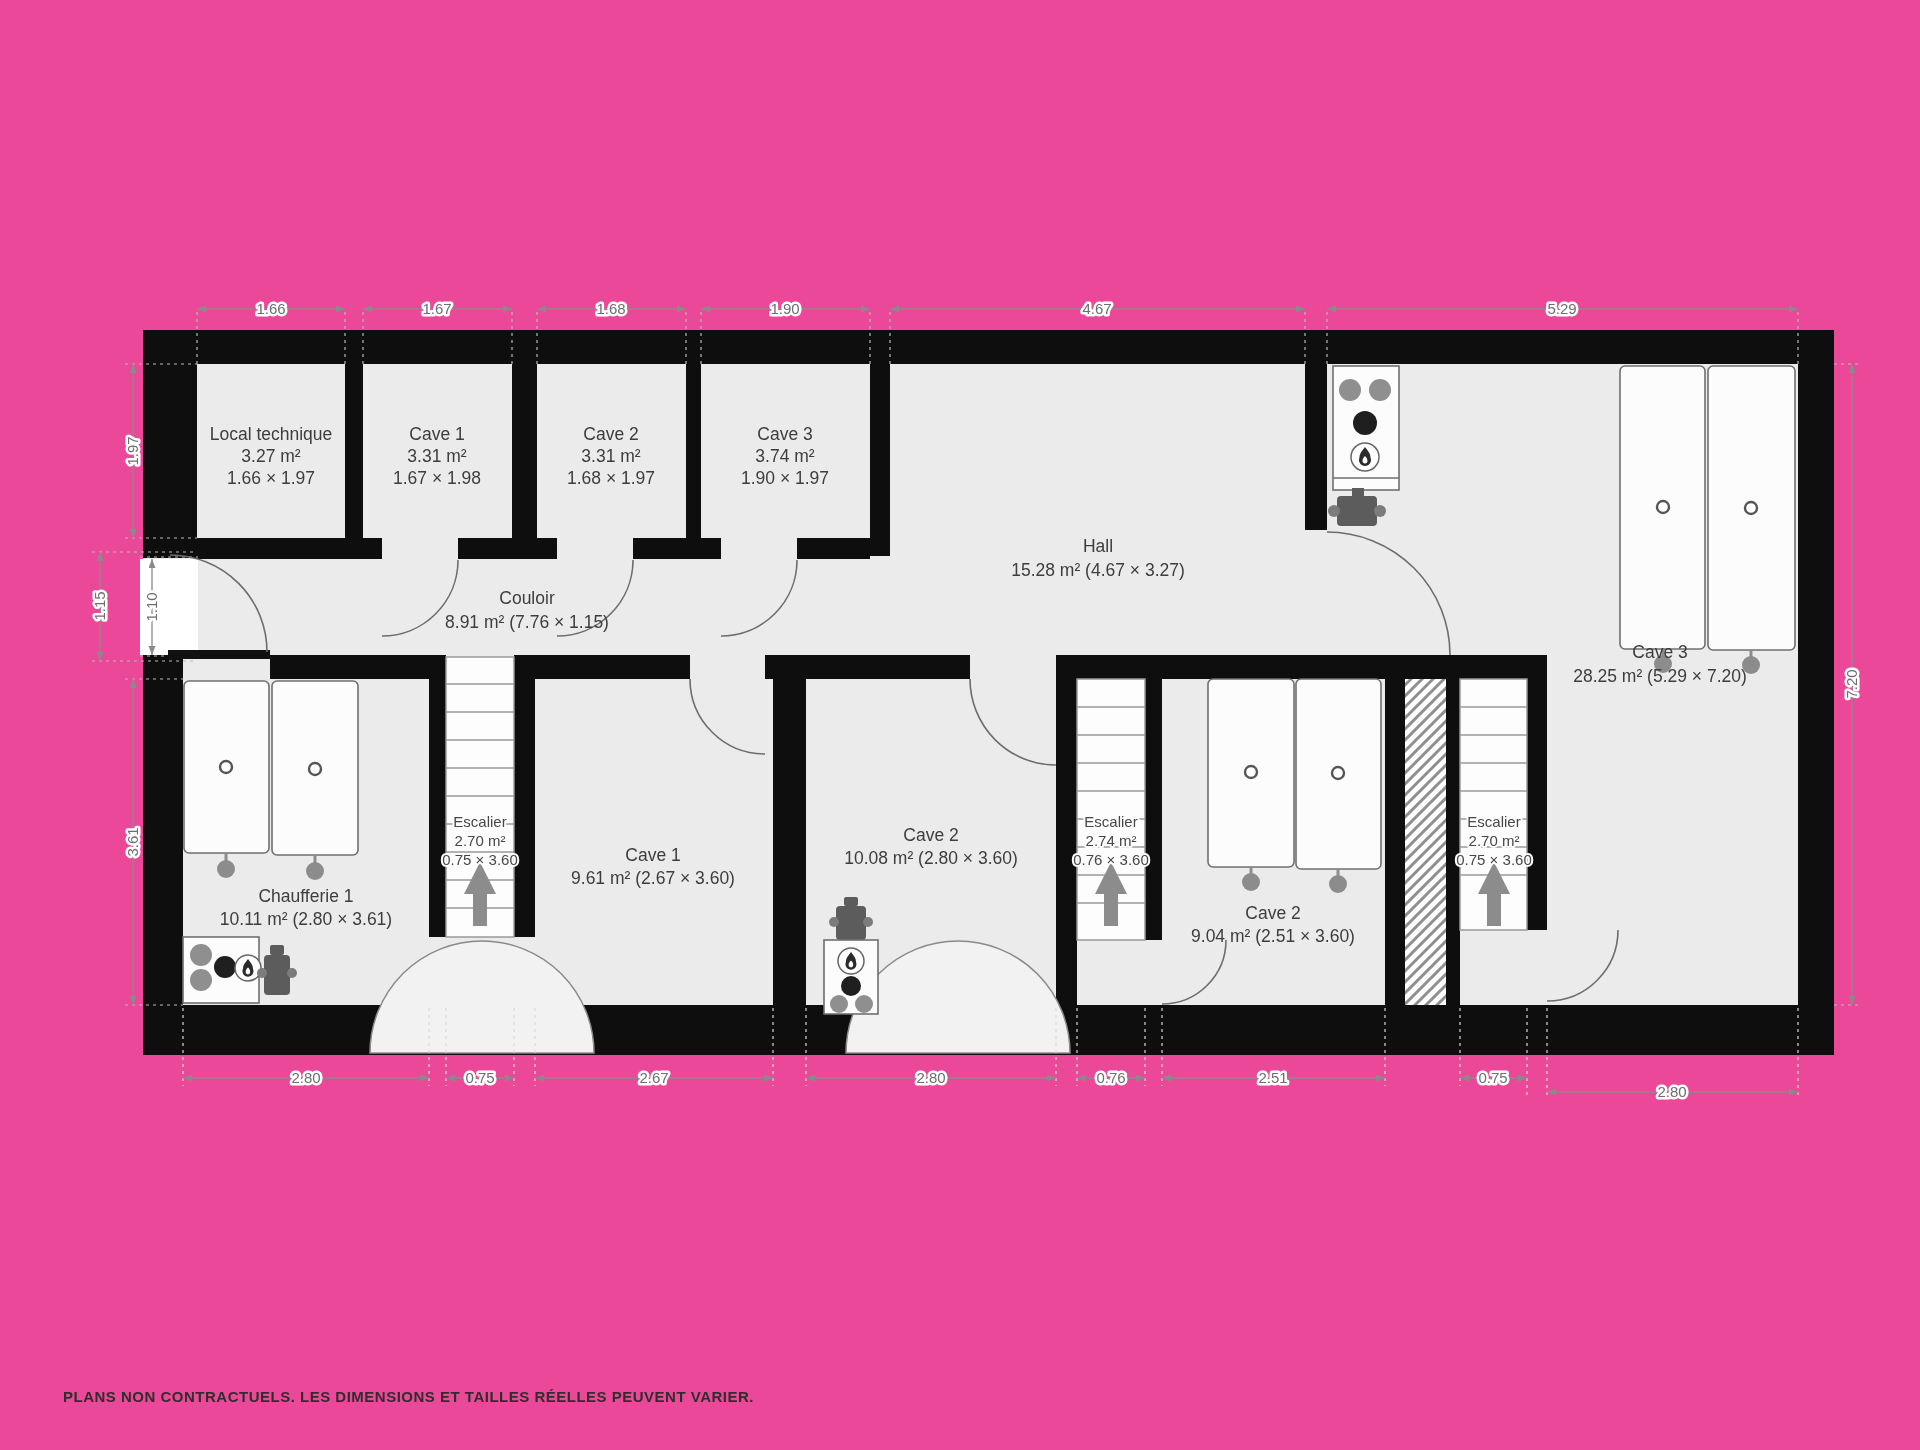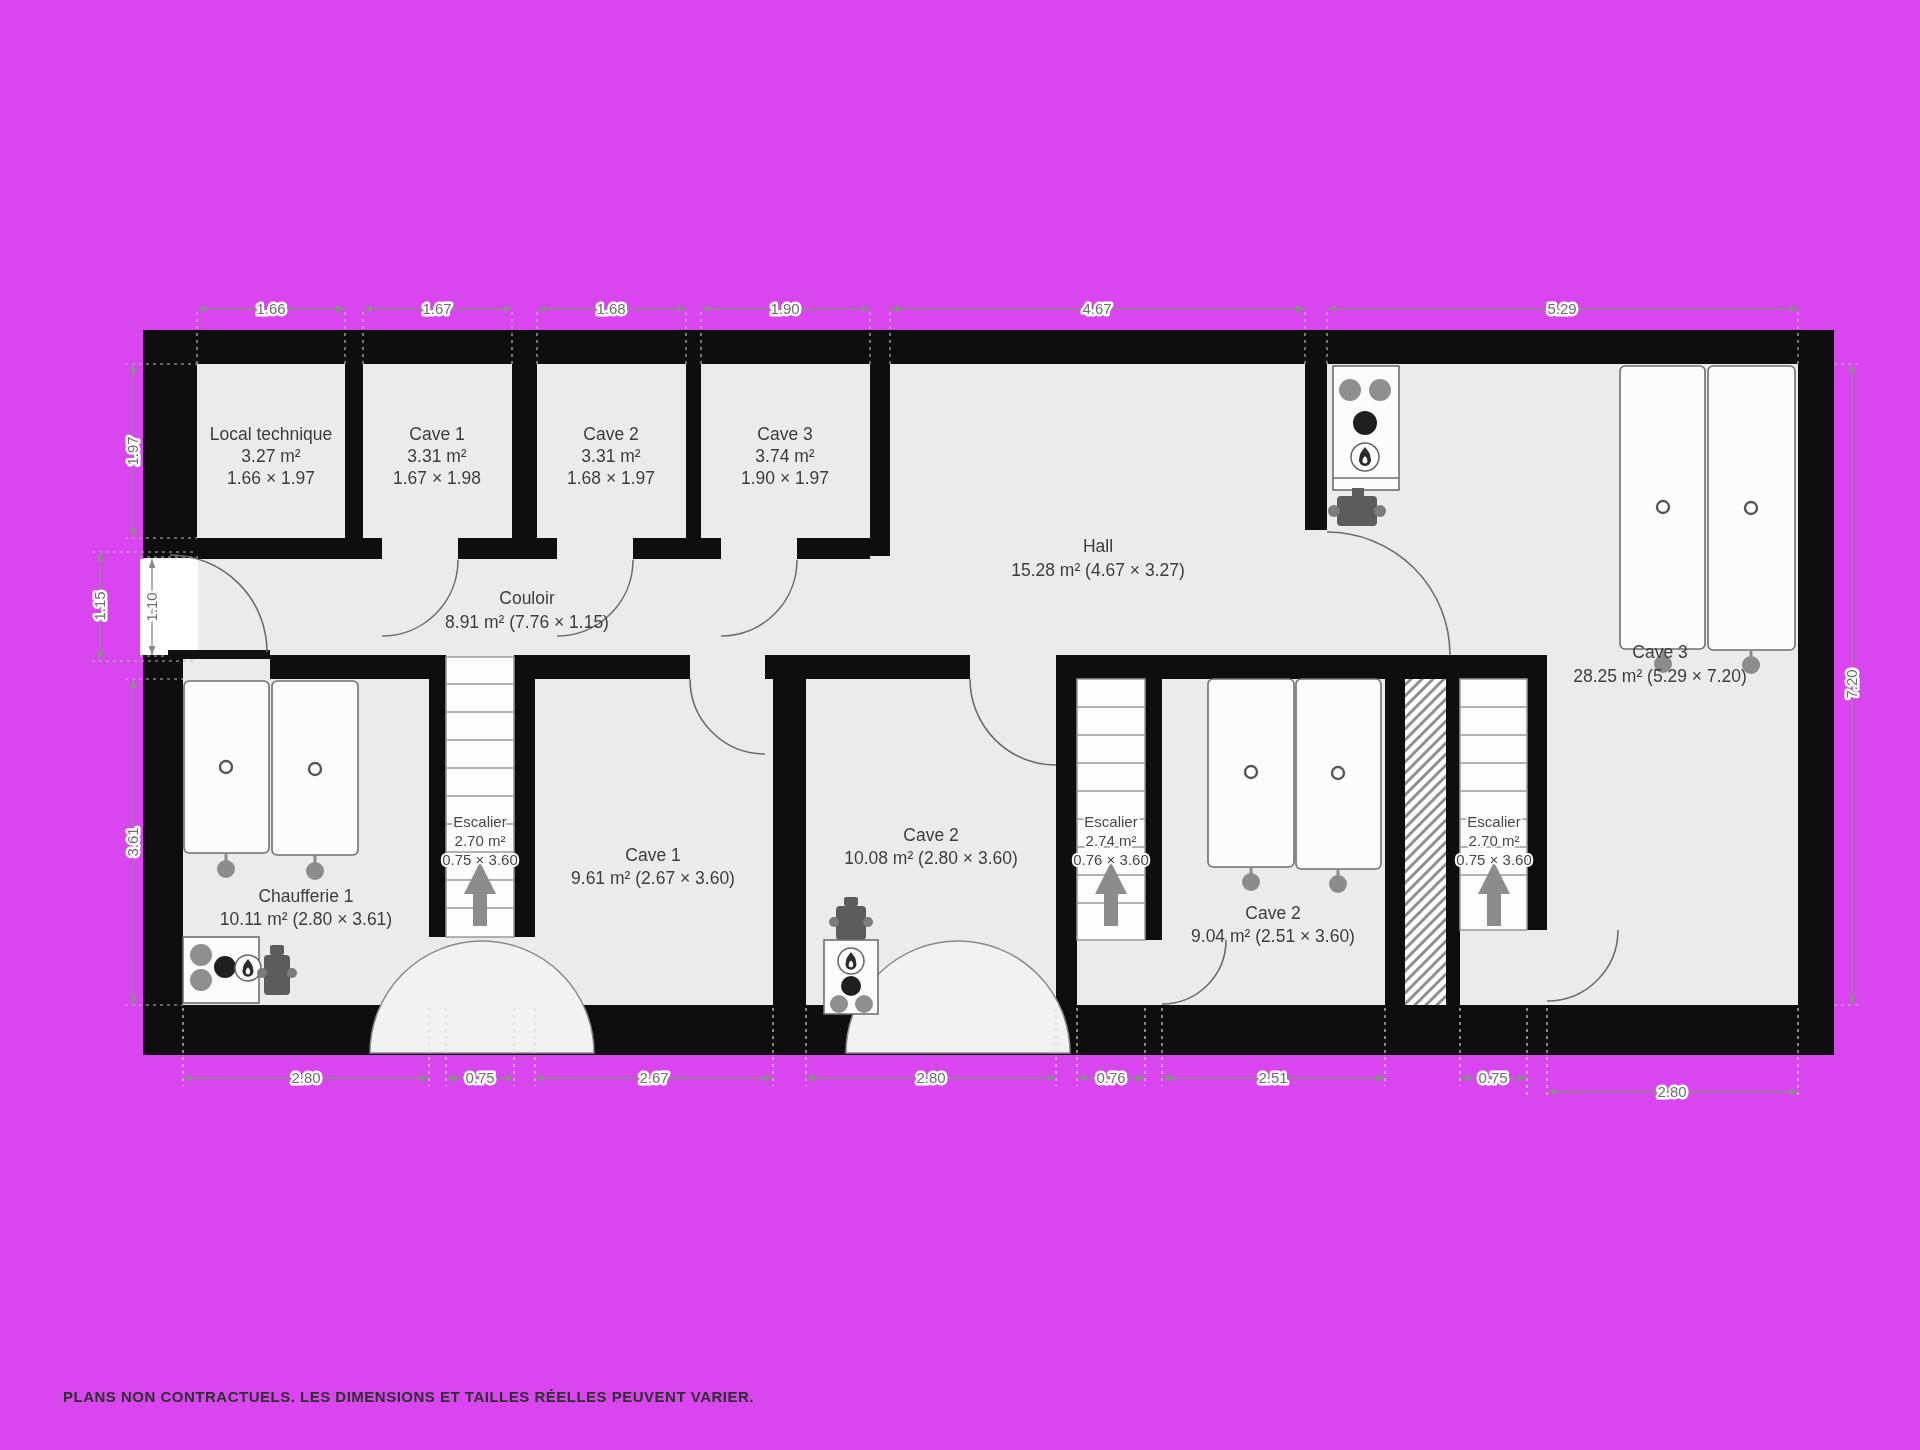--- a/index.html
+++ b/index.html
@@ -1,16 +1,16 @@
 <!DOCTYPE html>
 <html><head>
 <meta charset="utf-8">
 <style>
   html,body{margin:0;padding:0;background:#ffffff;}
-  .page{width:1920px;height:1450px;position:relative;background:#d946ef;overflow:hidden;}
+  .page{width:1920px;height:1450px;position:relative;background:#ec4899;overflow:hidden;}
   svg{display:block;}
   .wall{fill:#0e0e0e;}
   .roombg{fill:#ebebeb;}
   .whitefill{fill:#ffffff;}
   .stair{fill:#fdfdfd;stroke:#999;stroke-width:1.5;}
   .tread{stroke:#999;stroke-width:1.5;}
   .arc{fill:none;stroke:#6d6d6d;stroke-width:1.6;}
   .halfdisc{fill:#f2f2f2;stroke:#8a8a8a;stroke-width:1.5;}
   .dimline{stroke:#8a8a8a;stroke-width:1.3;}
   .guide{stroke:#b9b9b9;stroke-width:1.2;stroke-dasharray:3 4;}

